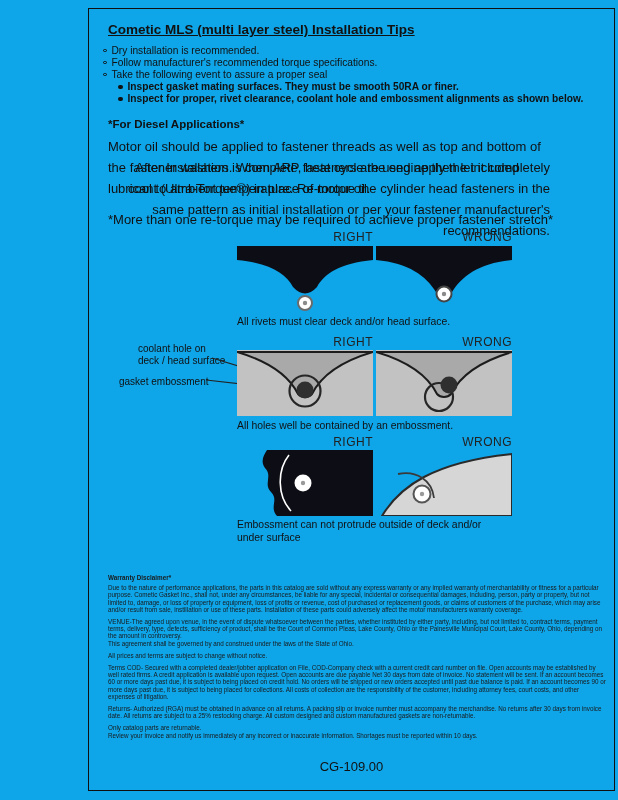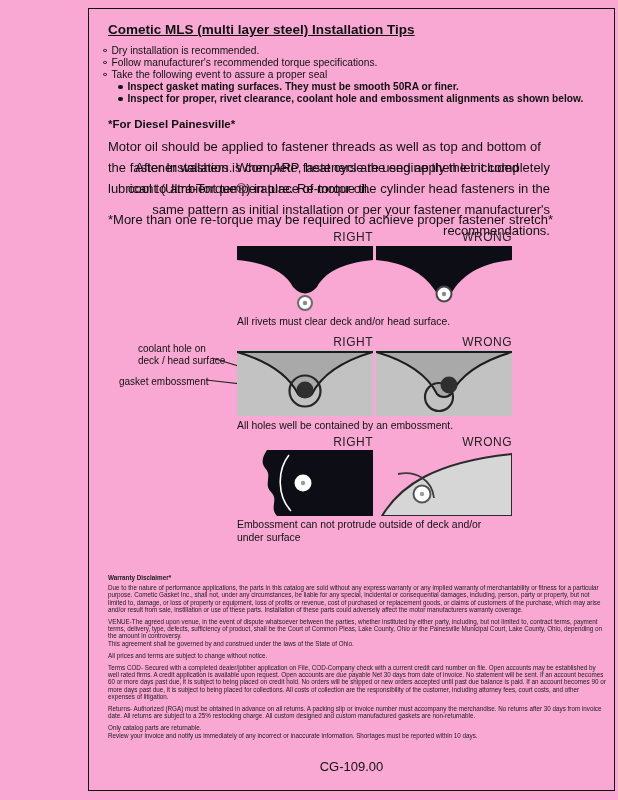--- a/index.html
+++ b/index.html
@@ -1,19 +1,19 @@
 <!DOCTYPE html>
 <html><head>
 <meta charset="utf-8">
 <style>
   * { margin:0; padding:0; box-sizing:border-box; }
   html,body { background:#ffffff; }
   .page {
     position:relative; width:618px; height:800px;
-    background:#f9a8d4; color:#111;
+    background:#0ea5e9; color:#111;
     font-family:"Liberation Sans", sans-serif;
     overflow:hidden;
   }
   .frame {
     position:absolute; left:88px; top:8px; width:527px; height:783px;
     border:1.6px solid #101010;
   }
   .title {
     position:absolute; left:108px; top:22px;
     font-size:13.5px; font-weight:bold; text-decoration:underline;
@@ -81,21 +81,21 @@
         <span class="subtip-marker"></span>
         <span>Inspect gasket mating surfaces.  They must be smooth 50RA or finer.</span>
       </div>
       <div class="tip-row">
         <span class="subtip-marker"></span>
         <span>Inspect for proper, rivet clearance, coolant hole and embossment alignments as shown below.</span>
       </div>
     </div>
   </div>
 
-  <div class="diesel-heading">*For Diesel Painesville*</div>
+  <div class="diesel-heading">*For Diesel Applications*</div>
   <div class="para p1">Motor oil should be applied to fastener threads as well as top and bottom of the fastener washers. When ARP fasteners are used apply the included lubricant (Ultra-Torque®) in place of motor oil.</div>
   <div class="para p2">After Installation is complete, heat cycle the engine then let it completely cool to ambient temperature. Re-torque the cylinder head fasteners in the same pattern as initial installation or per your fastener manufacturer's recommendations.</div>
   <div class="para note">*More than one re-torque may be required to achieve proper fastener stretch*</div>
 
   <div class="lbl c1 lr1">RIGHT</div>
   <div class="lbl c2 lr1">WRONG</div>
   <div class="panel c1 pr1">
     <svg viewBox="0 0 136 66">
       <path d="M0,0 H136 V14 C103,17 87,28 80,41 Q68,54 56,41 C49,28 33,17 0,14 Z" fill="#0d0d15"></path>
       <circle cx="68" cy="57" r="7" fill="#ffffff" stroke="#6b6b6b" stroke-width="2"></circle>

